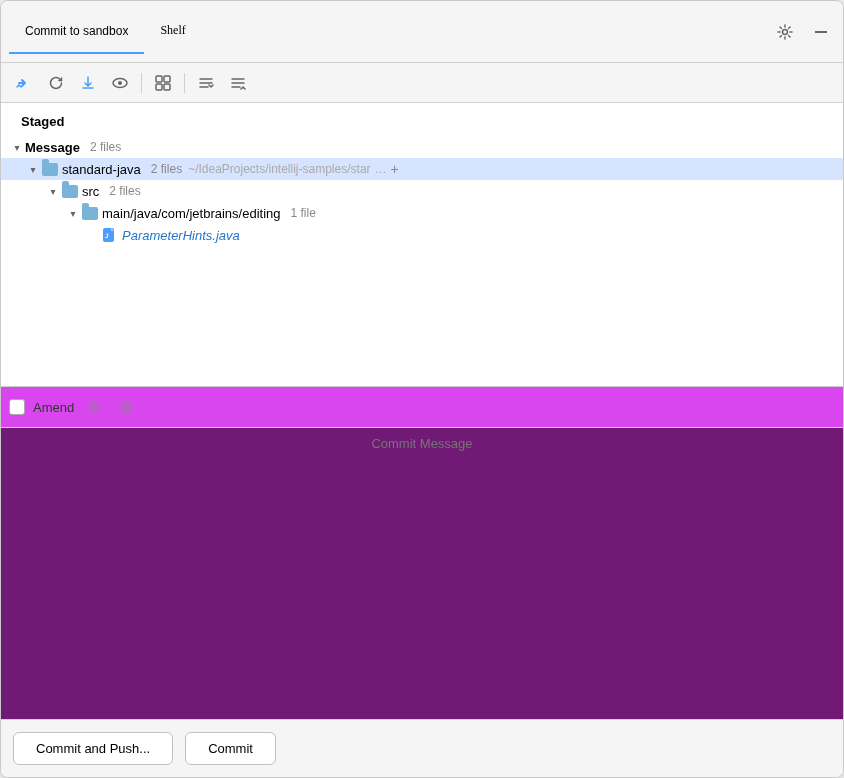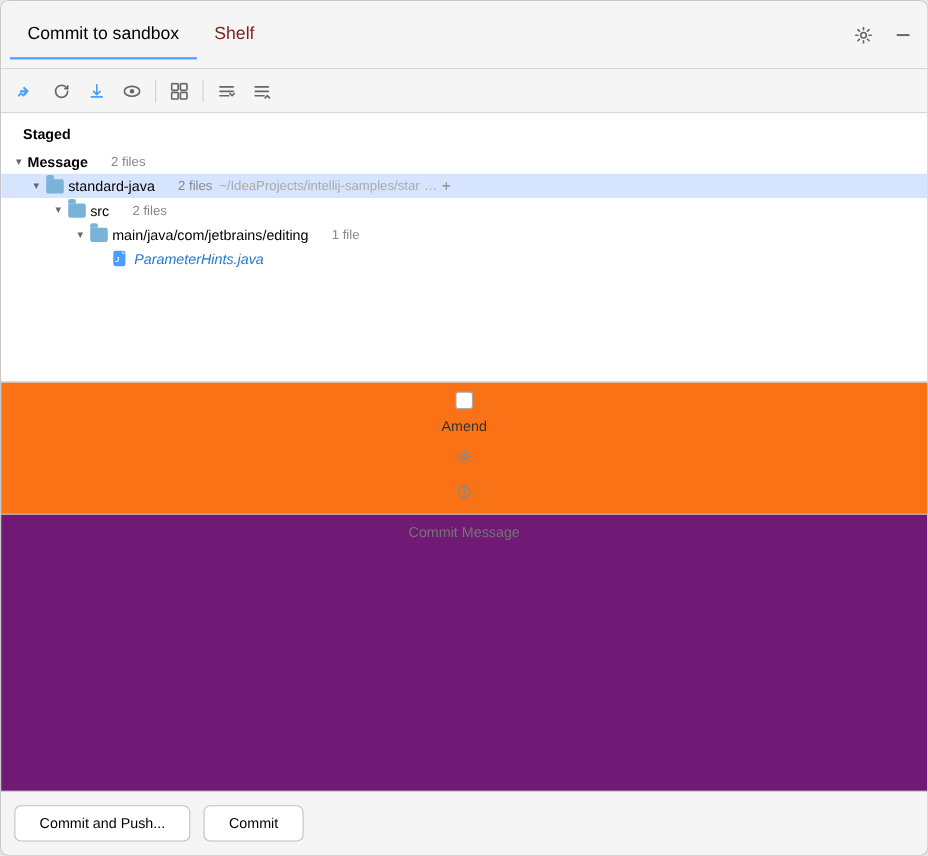--- a/index.html
+++ b/index.html
@@ -30,34 +30,35 @@
       display: flex;
       align-items: center;
       border-bottom: 1px solid #d0d0d0;
       background: #f5f5f5;
       height: 62px;
       padding: 0 8px;
       flex-shrink: 0;
     }
     .tab {
       padding: 8px 16px;
-      font-size: 16px;
+      font-size: 12px;
       cursor: pointer;
       border-bottom: 2px solid transparent;
       height: 44px;
       display: flex;
       align-items: center;
     }
     .tab.active {
       border-bottom: 2px solid #4a9eff;
       color: #000;
       font-weight: 400;
     }
     .tab.inactive {
-      color: #7f1d1d;
+      color: #000000;
+      font-family: Liberation Serif, serif;
     }
     .title-bar-spacer { flex: 1; }
     .title-bar-actions {
       display: flex;
       align-items: center;
       gap: 8px;
     }
     .title-icon-btn {
       width: 28px;
       height: 28px;
@@ -146,21 +147,21 @@
       flex-shrink: 0;
       margin-right: 3px;
     }
     .tree-label {
       font-size: 13px;
       color: #000;
     }
     .tree-count {
       font-size: 12px;
       color: #888;
-      margin-left: 21px;
+      margin-left: 10px;
     }
     .tree-path {
       font-size: 12px;
       color: #aaa;
       margin-left: 6px;
     }
     .tree-label.blue { color: #2478cc; }
     .tree-label.gray { color: #777; }
 
     
@@ -180,27 +181,26 @@
       width: 7px;
       height: 4px;
       background: #7ab3d8;
       border-radius: 2px 2px 0 0;
     }
 
     
     .amend-bar {
       display: flex;
       align-items: center;
-      padding: 8px 24px;
+      padding: 8px 8px;
       border-top: 1px solid #d0d0d0;
       border-bottom: 1px solid #d0d0d0;
-      background: #f97316;
+      background: #d946ef;
       gap: 8px;
       flex-shrink: 0;
-      flex-direction: column;
     }
     .checkbox {
       width: 16px;
       height: 16px;
       border: 1px solid #aaa;
       border-radius: 3px;
       background: white;
       cursor: pointer;
       flex-shrink: 0;
     }

